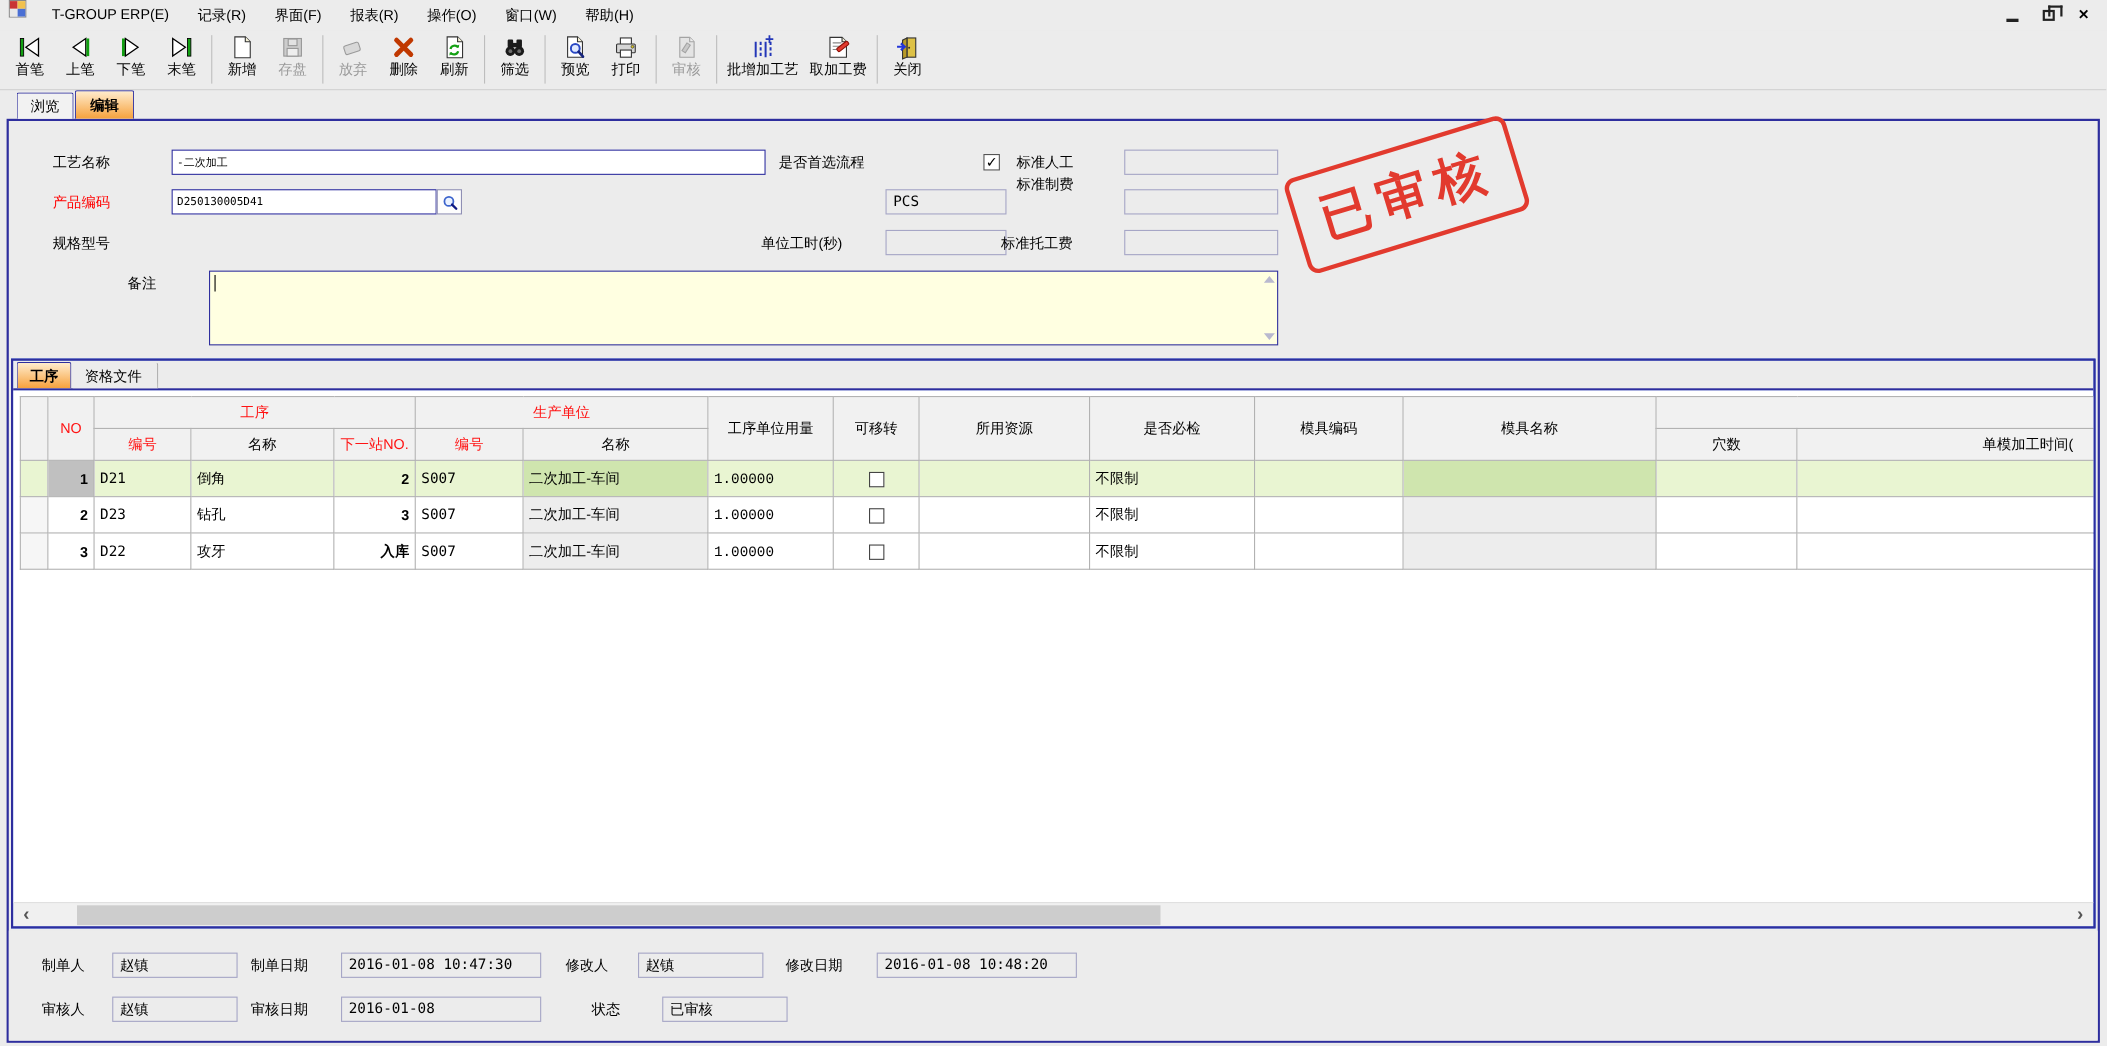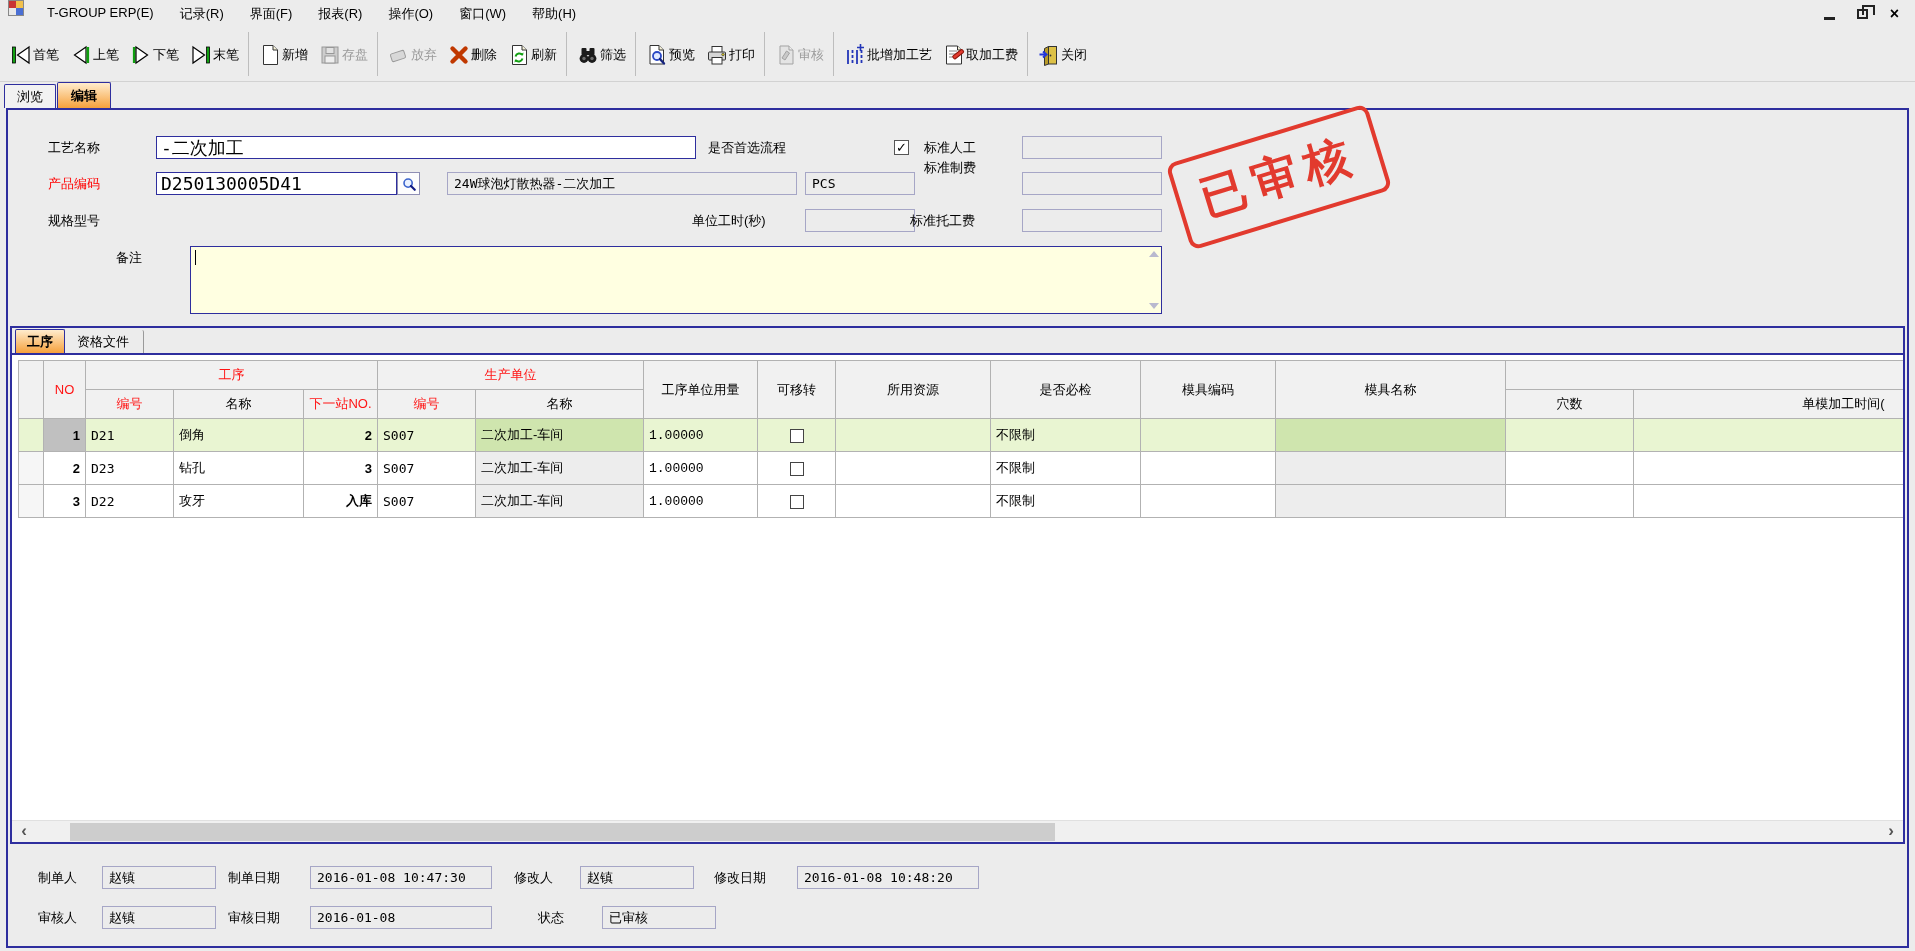--- a/index.html
+++ b/index.html
@@ -13,38 +13,38 @@
   .appicon i:nth-child(3){background:#e8e8e8}.appicon i:nth-child(4){background:#4a6fd4}
   .mi{padding:5px 13px;white-space:nowrap;cursor:default}
   .winctl{margin-left:auto;display:flex;align-items:center;gap:22px;padding-right:16px}
   .wmin{width:11px;height:3px;background:#222;margin-top:8px}
   .wrestore{width:11px;height:10px;border:2px solid #222;position:relative;background:#ececec}
   .wrestore:before{content:"";position:absolute;left:3px;top:-6px;width:9px;height:8px;border:2px solid #222;border-bottom:none;background:transparent}
   .wclose{font-weight:bold;font-size:16px;line-height:14px}
 
   
   .toolbar{height:54px;display:flex;align-items:flex-start;padding:3px 4px 0;background:#ececec;border-bottom:1px solid #d2d2d2}
-  .tbtn{display:flex;flex-direction:row;align-items:center;min-width:46px;padding:0 5px;height:48px;cursor:default}
+  .tbtn{display:flex;flex-direction:column;align-items:center;min-width:46px;padding:0 5px;height:48px;cursor:default}
   .tbtn svg{width:24px;height:24px;flex:0 0 24px}
   .tbtn .lab{font-size:13px;line-height:16px;white-space:nowrap}
   .tbtn.disabled .lab{color:#9b9b9b}
   .tsep{width:1px;background:#bdbdbd;height:44px;margin:1px 4px 0}
 
   
-  .tabstrip{height:26px;display:flex;align-items:flex-end;padding-left:4px;position:relative}
+  .tabstrip{height:26px;display:flex;align-items:flex-end;padding-left:15px;position:relative}
   .tab{padding:3px 12px 2px;border:1px solid #2e2e9e;border-bottom:none;background:#f2f2f2;margin-right:1px;border-radius:2px 2px 0 0;position:relative;z-index:2}
   .tab.active{background:linear-gradient(#ffeccd,#f6a13c);font-weight:bold;padding:4px 13px 3px}
 
   .page{position:absolute;left:6px;right:6px;top:108px;bottom:3px;border:2px solid #2e2e9e;background:#ececec}
 
   
   .formsec{position:relative;height:214px}
   .flabel{position:absolute;height:24px;line-height:24px;white-space:nowrap}
   .red{color:#ff0000}
-  .tfield{position:absolute;height:23px;border:1px solid #2e2e9e;background:#fff;font-family:"DejaVu Sans Mono","Liberation Mono",monospace;font-size:18px;padding:0 4px;outline:none}
+  .tfield{position:absolute;height:23px;border:1px solid #2e2e9e;background:#fff;font-family:"DejaVu Sans Mono","Liberation Mono",monospace;font-size:10px;padding:0 4px;outline:none}
   .rofield{position:absolute;height:23px;line-height:21px;border:1px solid #a6a6c6;background:#ececec;padding:0 6px;font-family:"DejaVu Sans Mono","Liberation Mono",monospace;white-space:nowrap;overflow:hidden}
   .lookupbtn{position:absolute;width:23px;height:23px;border:1px solid #8f8fb4;background:#fdfdfd;display:flex;align-items:center;justify-content:center}
   .cbx{display:inline-block;width:15px;height:15px;border:1px solid #555;background:#fff;text-align:center;line-height:14px;font-size:13px;font-weight:bold}
   .remarkbox{position:absolute;border:1px solid #2e2e9e;background:#ffffe1}
   .caret{position:absolute;left:4px;top:3px;width:1px;height:15px;background:#000}
   .vsarrow{position:absolute;right:2px;width:0;height:0;border-left:5px solid transparent;border-right:5px solid transparent}
   .vsarrow.up{top:4px;border-bottom:6px solid #b9b9cf}
   .vsarrow.down{bottom:4px;border-top:6px solid #b9b9cf}
 
   .stamp{position:absolute;left:1166px;top:22px;transform:rotate(-17deg);border:4px solid #e23a2e;color:#e23a2e;font-size:46px;font-weight:bold;padding:10px 20px;border-radius:10px;letter-spacing:8px;white-space:nowrap;background:rgba(255,255,255,0)}
@@ -268,21 +268,20 @@
     <span class="rofield" style="left:1014px;top:26px;width:140px"></span>
 
     <span class="flabel red" style="left:40px;top:62px;width:100px">产品编码</span>
     <input class="tfield" style="left: 148px; top: 62px; width: 241px;" value="D250130005D41">
     <span class="lookupbtn" style="left:389px;top:62px">
       <svg width="16" height="16" viewBox="0 0 18 18">
           <circle cx="8" cy="8" r="4.6" fill="#eaf2ff" stroke="#3c64cc" stroke-width="1.8"></circle>
           <line x1="11.2" y1="11.2" x2="15.5" y2="15.5" stroke="#101a82" stroke-width="2.4" stroke-linecap="round"></line>
         </svg>
     </span>
-    <span class="rofield" style="left:439px;top:62px;width:350px">24W球泡灯散热器-二次加工</span>
     <span class="rofield" style="left:797px;top:62px;width:110px">PCS</span>
     <span class="flabel" style="left:916px;top:46px;width:90px">标准制费</span>
     <span class="rofield" style="left:1014px;top:62px;width:140px"></span>
 
     <span class="flabel" style="left:40px;top:99px;width:100px">规格型号</span>
     <span class="flabel" style="left:684px;top:99px;width:105px">单位工时(秒)</span>
     <span class="rofield" style="left:797px;top:99px;width:110px"></span>
     <span class="flabel" style="left:902px;top:99px;width:104px">标准托工费</span>
     <span class="rofield" style="left:1014px;top:99px;width:140px"></span>
 

